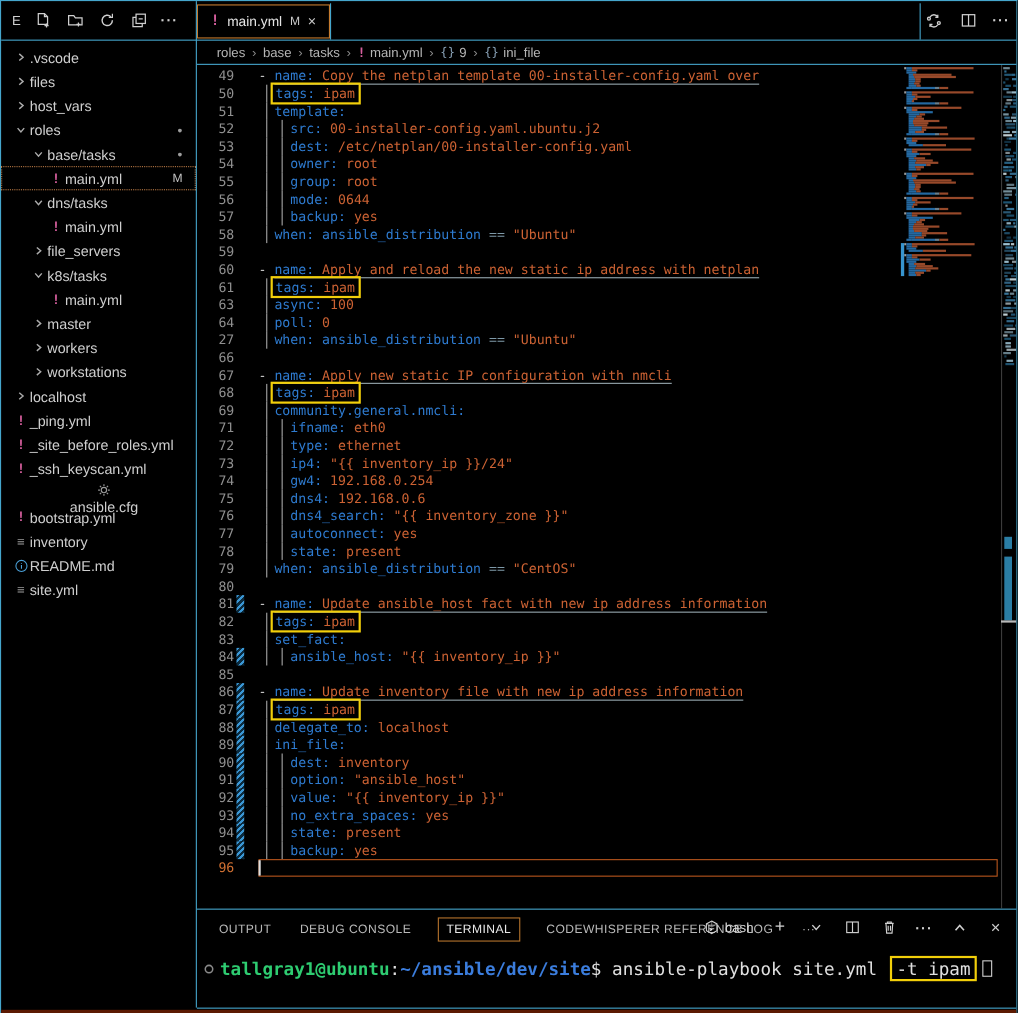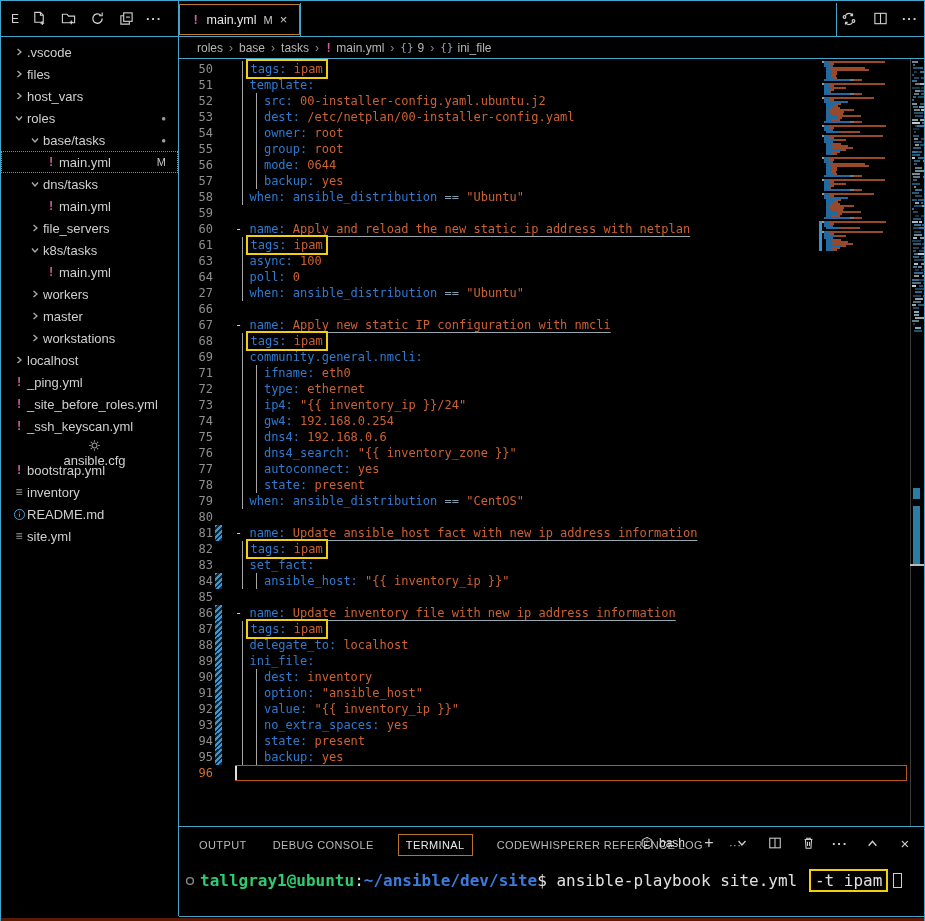--- a/index.html
+++ b/index.html
@@ -241,29 +241,29 @@
         <div class="titem" style="padding-left: 42px;">
           <span class="ficon fi-ansible">!</span>
           <span class="label">main.yml</span>
         </div>
         <div class="titem" style="padding-left: 26px;">
           <span class="chev">
             <svg width="10" height="10" viewBox="0 0 10 10" fill="none" stroke="#ababab" stroke-width="1.3">
               <path d="M3.5 2l3.5 3-3.5 3"></path>
             </svg>
           </span>
+          <span class="label">master</span>
+        </div>
+        <div class="titem" style="padding-left: 26px;">
+          <span class="chev">
+            <svg width="10" height="10" viewBox="0 0 10 10" fill="none" stroke="#ababab" stroke-width="1.3">
+              <path d="M3.5 2l3.5 3-3.5 3"></path>
+            </svg>
+          </span>
           <span class="label">workers</span>
-        </div>
-        <div class="titem" style="padding-left: 26px;">
-          <span class="chev">
-            <svg width="10" height="10" viewBox="0 0 10 10" fill="none" stroke="#ababab" stroke-width="1.3">
-              <path d="M3.5 2l3.5 3-3.5 3"></path>
-            </svg>
-          </span>
-          <span class="label">master</span>
         </div>
         <div class="titem" style="padding-left: 26px;">
           <span class="chev">
             <svg width="10" height="10" viewBox="0 0 10 10" fill="none" stroke="#ababab" stroke-width="1.3">
               <path d="M3.5 2l3.5 3-3.5 3"></path>
             </svg>
           </span>
           <span class="label">workstations</span>
         </div>
         <div class="titem" style="padding-left: 10px;">
@@ -345,20 +345,25 @@
       <span class="sep">›</span>
       <span class="bitem" style="display: inline-flex; gap: 4px; align-items: center;">
         <span class="bicon">{}</span>
         <span>ini_file</span>
       </span>
     </div>
   <div class="hline" style="left:178px; top:57px; width:747px;"></div>
 
   <div id="editor">
     <div id="code">
+        <div class="cl">
+          <span class="ln">49</span>
+          <span class="gut"></span>
+          <span class="cc"><span class="t-p">- </span><span class="ulwrap"><span class="t-k">name:</span><span class="t-v"> Copy the netplan template 00-installer-config.yaml over</span></span></span>
+        </div>
         <div class="cl">
           <span class="ln">50</span>
           <span class="gut"></span>
           <span class="cc"><span class="guide" style="left: 7px;"></span><span class="t-w">  </span><span class="hlbox"><span class="t-k">tags:</span><span class="t-v"> ipam</span></span></span>
         </div>
         <div class="cl">
           <span class="ln">51</span>
           <span class="gut"></span>
           <span class="cc"><span class="guide" style="left: 7px;"></span><span class="t-w">  </span><span class="t-k">template:</span></span>
         </div>

